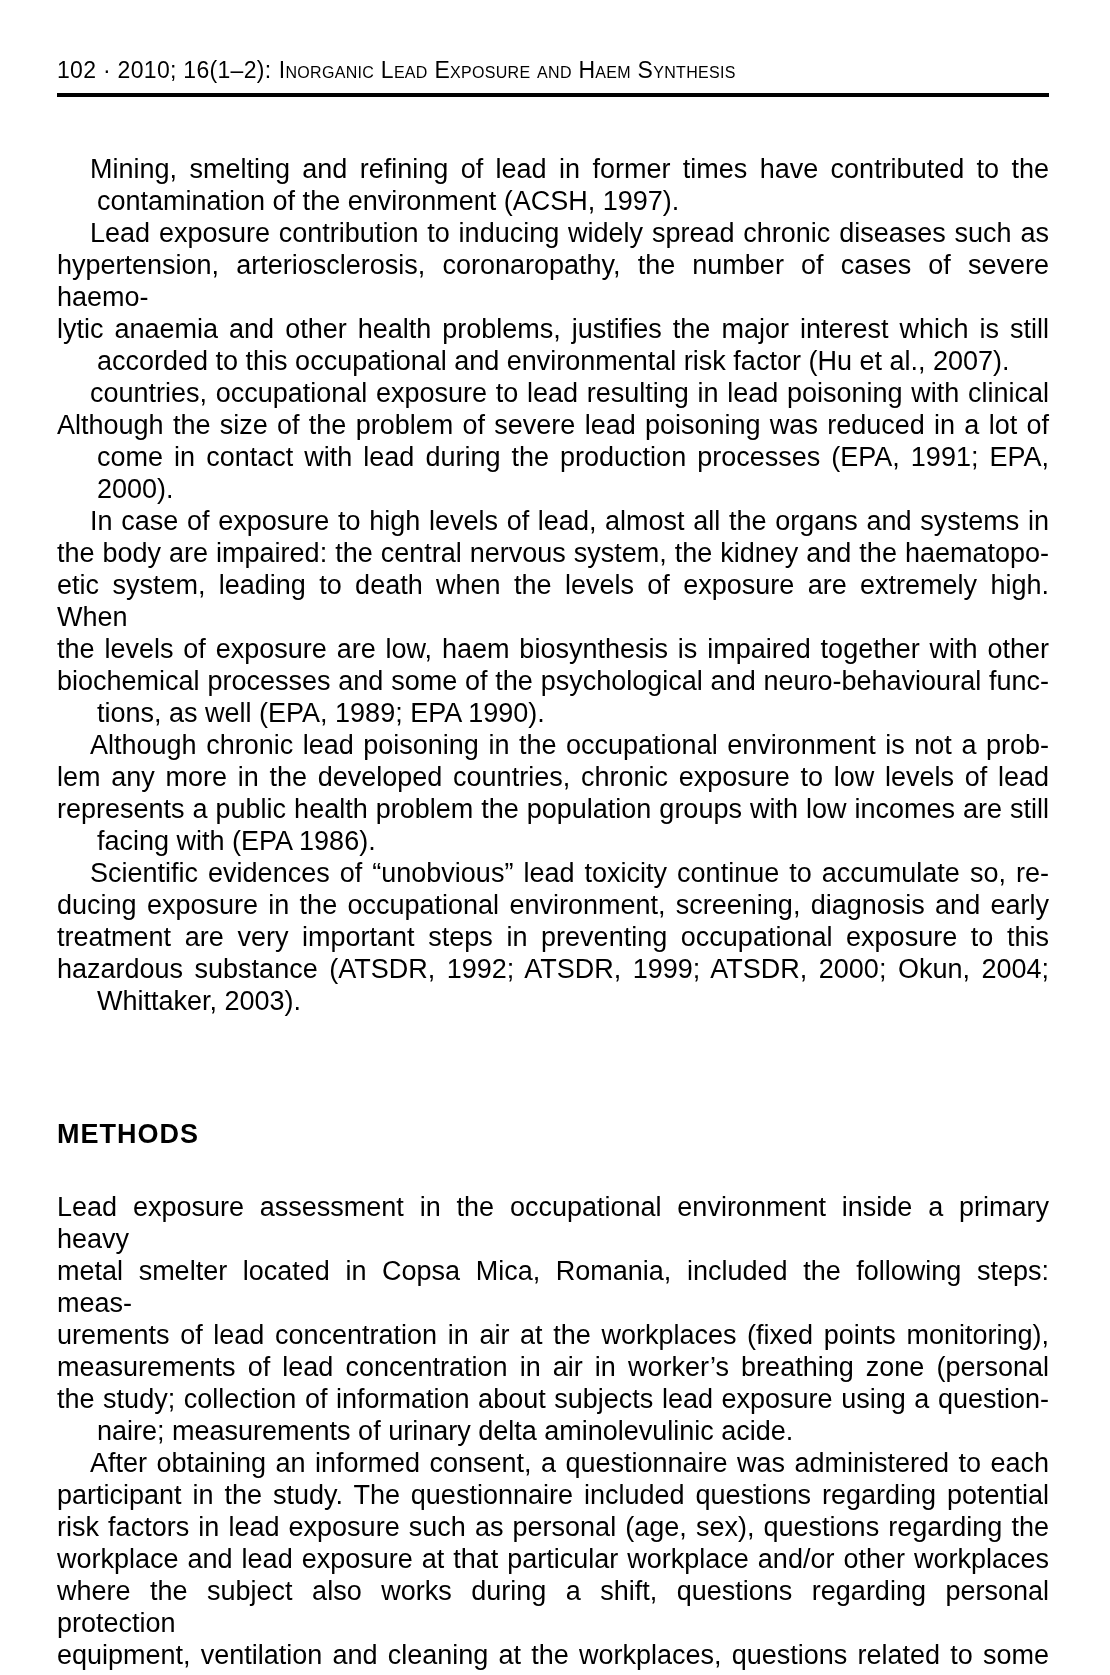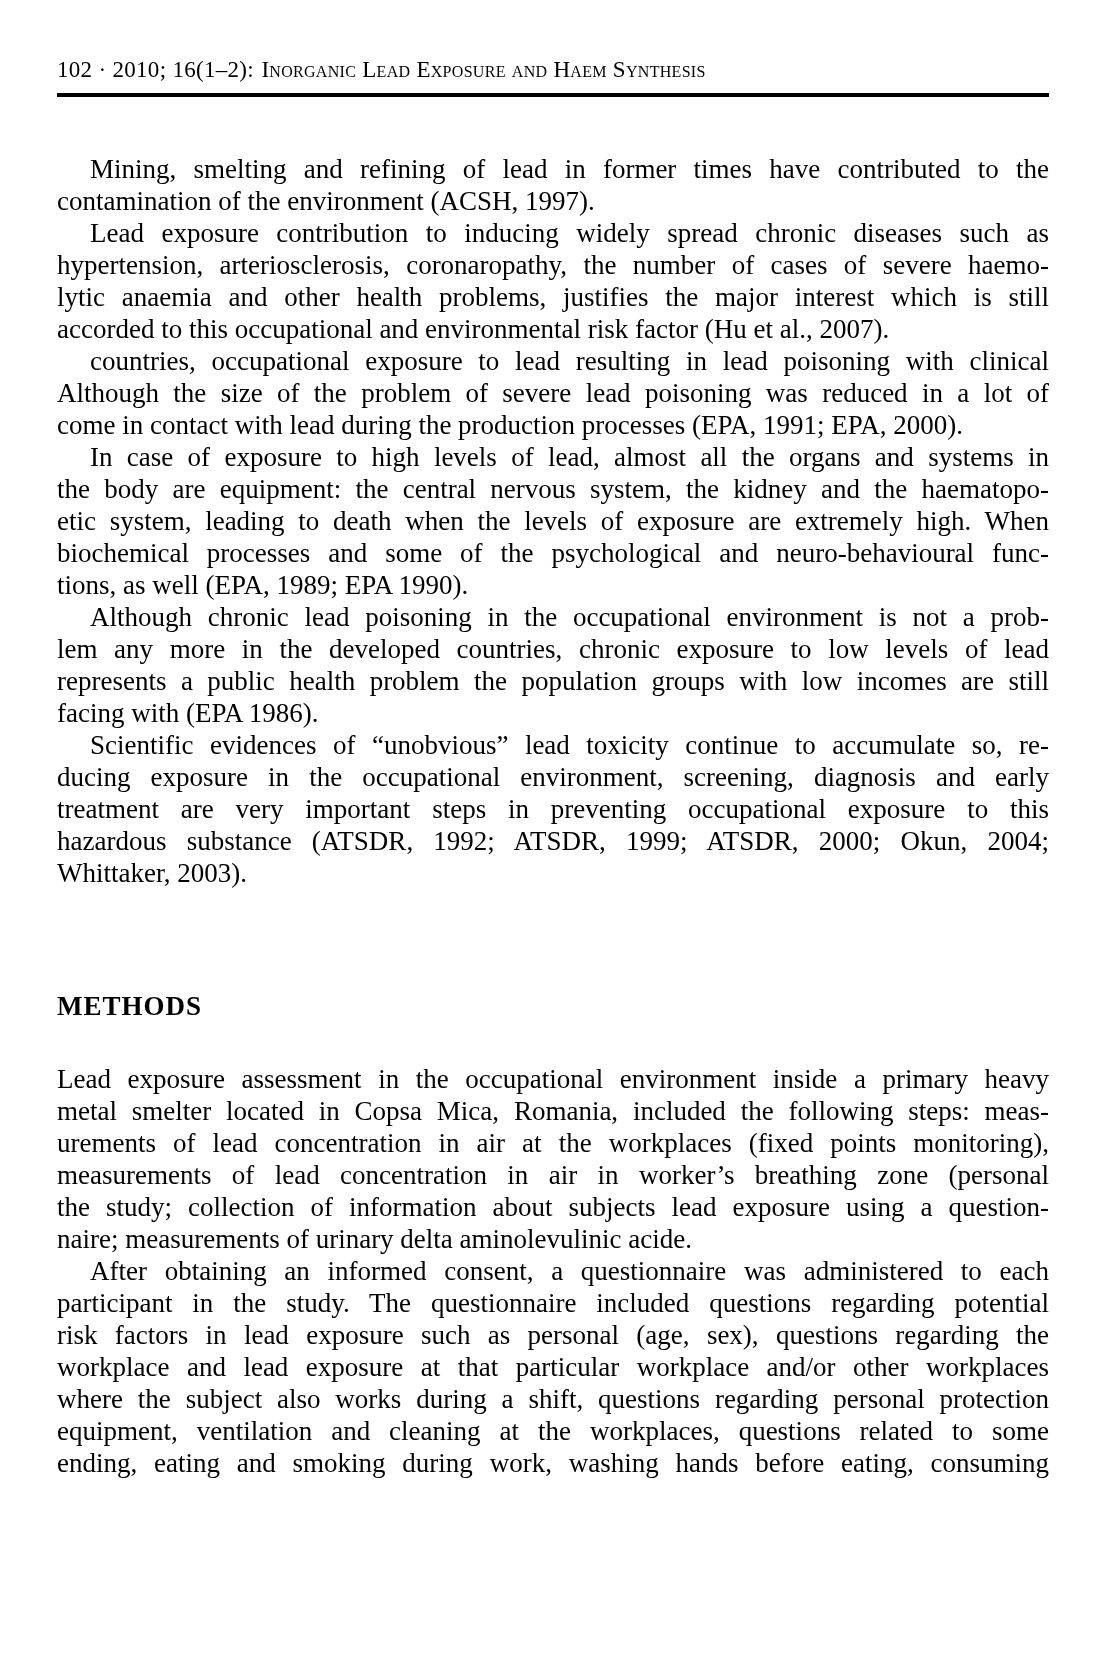--- a/index.html
+++ b/index.html
@@ -9,21 +9,21 @@
     background: #ffffff;
   }
   .page {
     position: relative;
     width: 1110px;
     height: 1675px;
     box-sizing: border-box;
     padding: 56px 61px 0 57px;
     background: #ffffff;
     color: #000000;
-    font-family: Liberation Serif, serif;
+    font-family: Liberation Sans, sans-serif;
     overflow: hidden;
   }
   
   .running-head {
     font-size: 23px;
     line-height: 28px;
     letter-spacing: 0.3px;
     padding-bottom: 9px;
     border-bottom: 4px solid #000000;
     white-space: nowrap;
@@ -38,21 +38,21 @@
     font-size: 27px;
     line-height: 32px;
   }
   .para { margin: 0; padding: 0; }
   .line {
     text-align: justify;
     text-align-last: justify;
     text-justify: inter-word;
     min-height: 32px;
   }
-  .line.last { text-align-last: left; }
+  .line.last { text-align-last: left; margin-left: 40px; }
   .para.indent .line:first-child { padding-left: 33px; }
   
   .methods-heading {
     font-size: 27px;
     line-height: 34px;
     font-weight: bold;
     letter-spacing: 1px;
     margin: 100px 0 40px 0;
   }
 </style>
@@ -78,22 +78,23 @@
           <div class="line">lytic anaemia and other health problems, justifies the major interest which is still</div>
           <div class="line last">accorded to this occupational and environmental risk factor (Hu et al., 2007).</div>
         </div>
         <div class="para indent">
           <div class="line">countries, occupational exposure to lead resulting in lead poisoning with clinical</div>
           <div class="line">Although the size of the problem of severe lead poisoning was reduced in a lot of</div>
           <div class="line last">come in contact with lead during the production processes (EPA, 1991; EPA, 2000).</div>
         </div>
         <div class="para indent">
           <div class="line">In case of exposure to high levels of lead, almost all the organs and systems in</div>
-          <div class="line">the body are equipment: the central nervous system, the kidney and the haematopo-</div>
+          <div class="line">the body are impaired: the central nervous system, the kidney and the haematopo-</div>
           <div class="line">etic system, leading to death when the levels of exposure are extremely high. When</div>
+          <div class="line">the levels of exposure are low, haem biosynthesis is impaired together with other</div>
           <div class="line">biochemical processes and some of the psychological and neuro-behavioural func-</div>
           <div class="line last">tions, as well (EPA, 1989; EPA 1990).</div>
         </div>
         <div class="para indent">
           <div class="line">Although chronic lead poisoning in the occupational environment is not a prob-</div>
           <div class="line">lem any more in the developed countries, chronic exposure to low levels of lead</div>
           <div class="line">represents a public health problem the population groups with low incomes are still</div>
           <div class="line last">facing with (EPA 1986).</div>
         </div>
         <div class="para indent">

